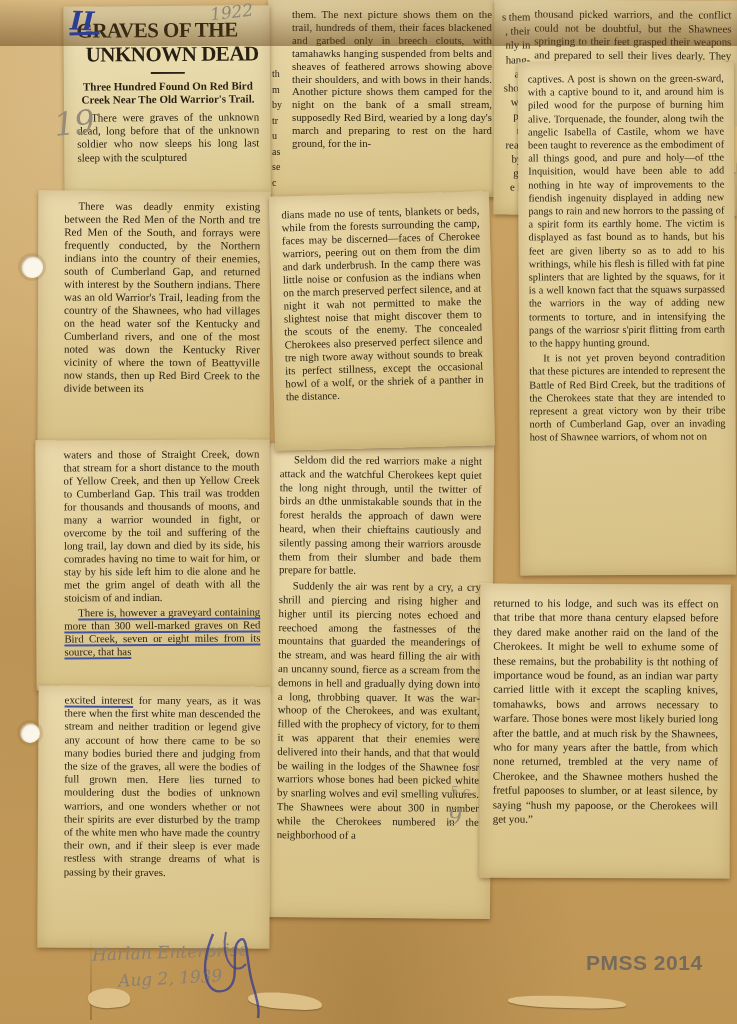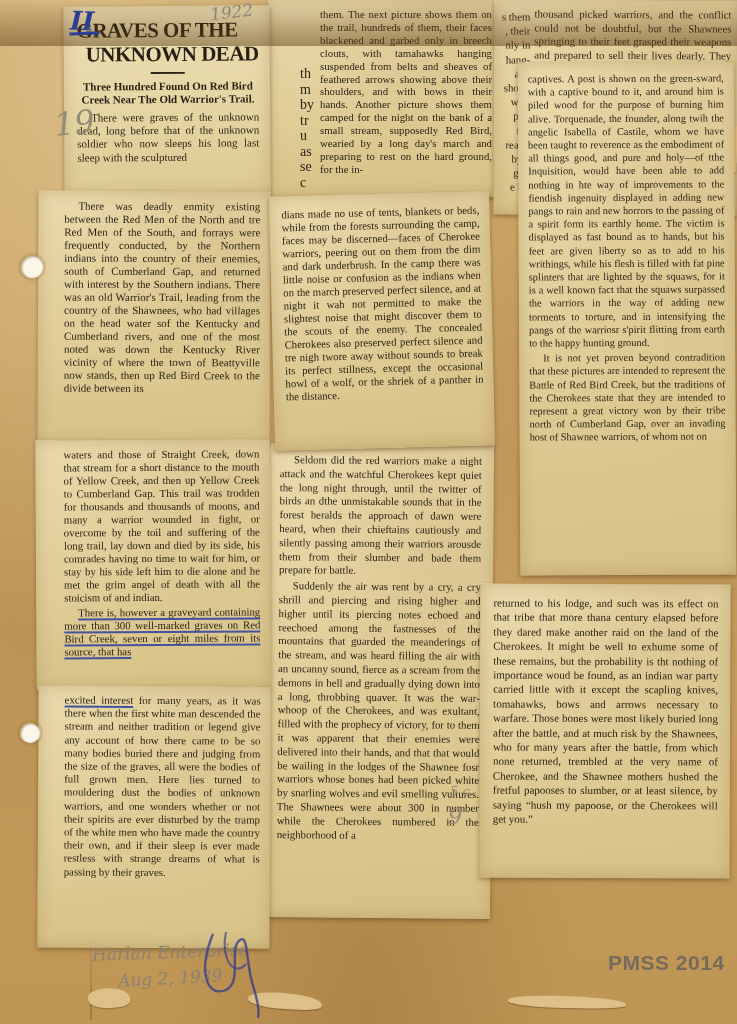--- a/index.html
+++ b/index.html
@@ -67,21 +67,21 @@
   .clip-left2{left:38px;top:191px;width:232px;height:253px;z-index:3;
     transform:rotate(.2deg);padding:9px 10px 6px 26px;font-size:11px;line-height:13px;}
   .clip-left3{left:36px;top:440px;width:234px;height:250px;z-index:3;
     transform:rotate(-.3deg);padding:8px 10px 6px 28px;font-size:10.8px;line-height:13px;}
   .clip-left4{left:38px;top:686px;width:232px;height:262px;z-index:3;
     transform:rotate(.3deg);padding:8px 10px 6px 26px;font-size:10.8px;line-height:13.2px;}
 
   .clip-midtop{left:268px;top:0;width:232px;height:197px;z-index:1;
     padding:8px 8px 6px 4px;font-size:10.8px;line-height:12.9px;display:flex;gap:4px;}
   .frag-col{flex:0 0 16px;overflow:hidden;white-space:nowrap;padding-top:58px;
-    font-size:14px;line-height:15.5px;margin-left:28px;}
+    font-size:10px;line-height:15.5px;}
   .clip-midtop .main{flex:1;}
 
   .clip-mid2{left:272px;top:194px;width:220px;height:254px;z-index:4;
     transform:rotate(-1.4deg);padding:12px 10px 6px 12px;font-size:10.8px;line-height:13px;}
   .clip-mid3{left:266px;top:444px;width:226px;height:474px;z-index:2;
     transform:rotate(.5deg);padding:10px 12px 6px 12px;font-size:10.8px;line-height:13.8px;}
 
   .clip-rightD{left:494px;top:0;width:243px;height:215px;z-index:2;
     transform:rotate(.3deg);padding:8px 6px 6px 4px;font-size:10.8px;line-height:13.5px;
     display:flex;gap:4px;}
@@ -99,21 +99,21 @@
   .roman{left:70px;top:6px;font-size:26px;font-weight:bold;color:#2c3e96;transform:rotate(2deg);}
   .roman .bar{display:block;width:30px;height:3px;background:#2c3e96;margin-top:-4px;transform:rotate(-4deg);}
   .pencil{color:#948b79;}
   .num19{left:54px;top:104px;font-size:32px;transform:rotate(-6deg);}
   .year22{left:210px;top:2px;font-size:17px;transform:rotate(-7deg);color:#8d857a;}
   .note5c{left:450px;top:784px;font-size:13px;}
   .note9{left:448px;top:804px;font-size:22px;transform:rotate(4deg);}
   .src1{left:92px;top:942px;font-size:17px;transform:rotate(-2deg);color:#8a8172;}
   .src2{left:118px;top:968px;font-size:17px;transform:rotate(-3deg);color:#8a8172;}
   .flourish{position:absolute;left:168px;top:930px;z-index:8;}
-  .watermark{position:absolute;left:608px;top:951px;z-index:8;
+  .watermark{position:absolute;left:586px;top:951px;z-index:8;
     font-family:"Liberation Sans",sans-serif;font-weight:bold;font-size:21px;
     letter-spacing:.5px;color:#6e675c;opacity:.9;}
 </style>
 </head>
 <body>
 
 <div class="paper">
 
   <div class="clip clip-headline">
     <div class="hl1">GRAVES OF THE</div>

